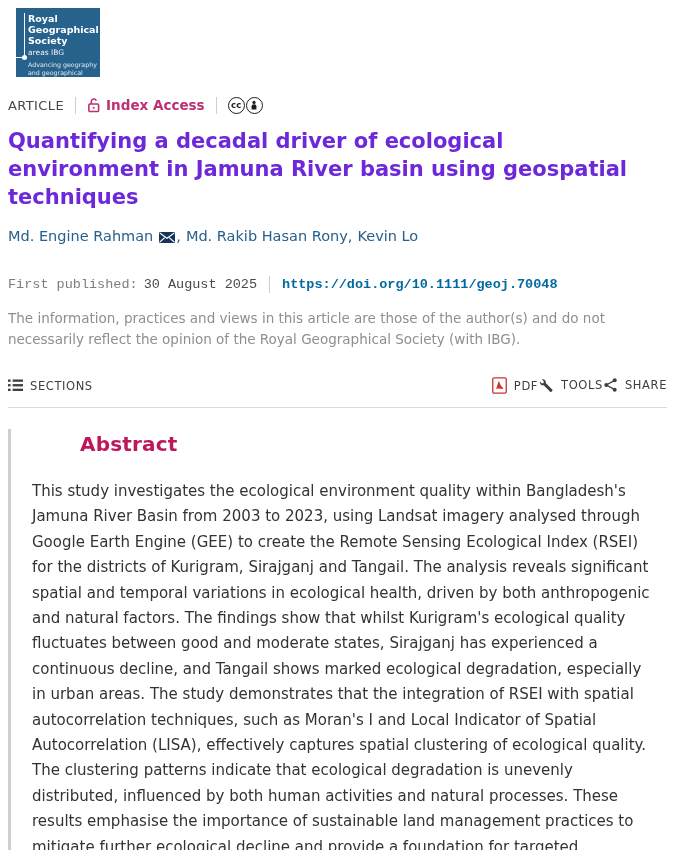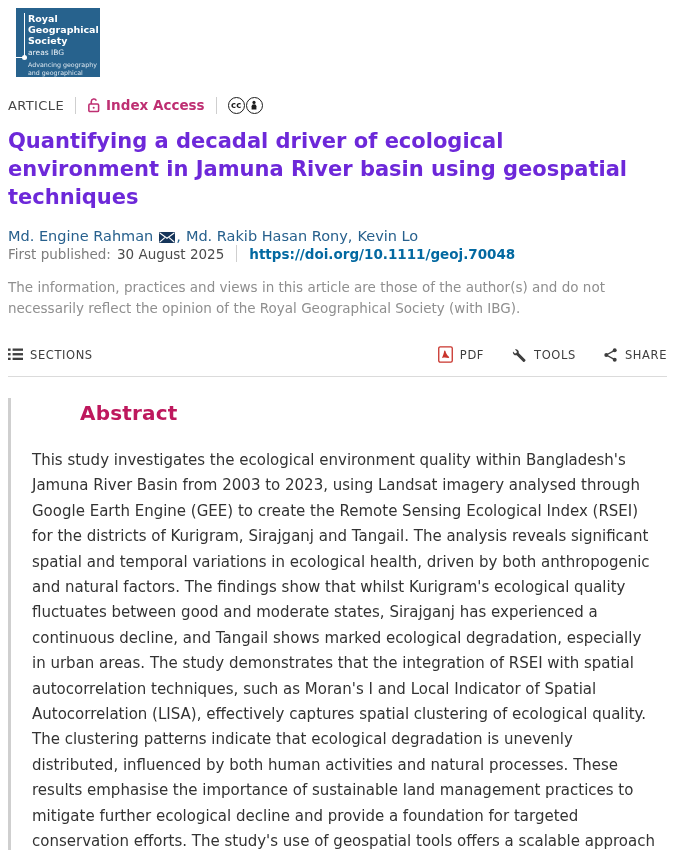--- a/index.html
+++ b/index.html
@@ -53,31 +53,31 @@
     font-size: 8.5px; font-weight: bold; color: #1d1d1d; cursor: pointer;
   }
   .title {
     margin-top: 13px; max-width: 625px;
     font-size: 21px; line-height: 28px; font-weight: bold; color: #6d28d9;
   }
   .authors { margin-top: 17px; font-size: 14.5px; color: #27608D; display: flex; align-items: center; flex-wrap: wrap; }
   .author { cursor: pointer; }
   .envelope { margin: 0 1px 0 6px; cursor: pointer; display: inline-flex; position: relative; top: 1px; }
   .authors .sep { margin-right: 5px; }
-  .pub-row { margin-top: 1px; display: flex; align-items: center; font-size: 13.5px; }
+  .pub-row { margin-top: 32px; display: flex; align-items: center; font-size: 13.5px; font-family: Liberation Mono, monospace; }
   .pub-label { color: #7D7D7D; margin-right: 6px; }
   .pub-date { color: #4A4A4A; }
   .pub-row .vdiv { margin: 0 12px; }
   .doi { font-weight: bold; color: #0369a1; cursor: pointer; }
   .disclaimer { margin-top: 15px; max-width: 632px; font-size: 13.5px; line-height: 21px; color: #8F8F8F; }
   
   .toolbar { margin-top: 27px; display: flex; justify-content: space-between; align-items: center; }
   .tb-item { display: flex; align-items: center; gap: 7px; cursor: pointer;
              font-size: 11.5px; letter-spacing: 0.6px; color: #3E3E3E; }
-  .tb-right { display: flex; align-items: flex-end; gap: 27px; }
+  .tb-right { display: flex; align-items: flex-start; }
   .rule { margin-top: 13px; border: 0; border-top: 1px solid #DBDBDB; }
   
   .abstract { margin-top: 21px; border-left: 3px solid #CFCFCF; padding: 3px 12px 0 21px; }
   .abstract h2 { font-size: 20px; font-weight: 600; color: #be185d; letter-spacing: 0.2px; margin-left: 48px; }
   .abstract p { margin-top: 23px; font-size: 15px; line-height: 25.4px; color: #333333; }
   svg { display: block; }
 </style>
 </head>
 <body>
 

